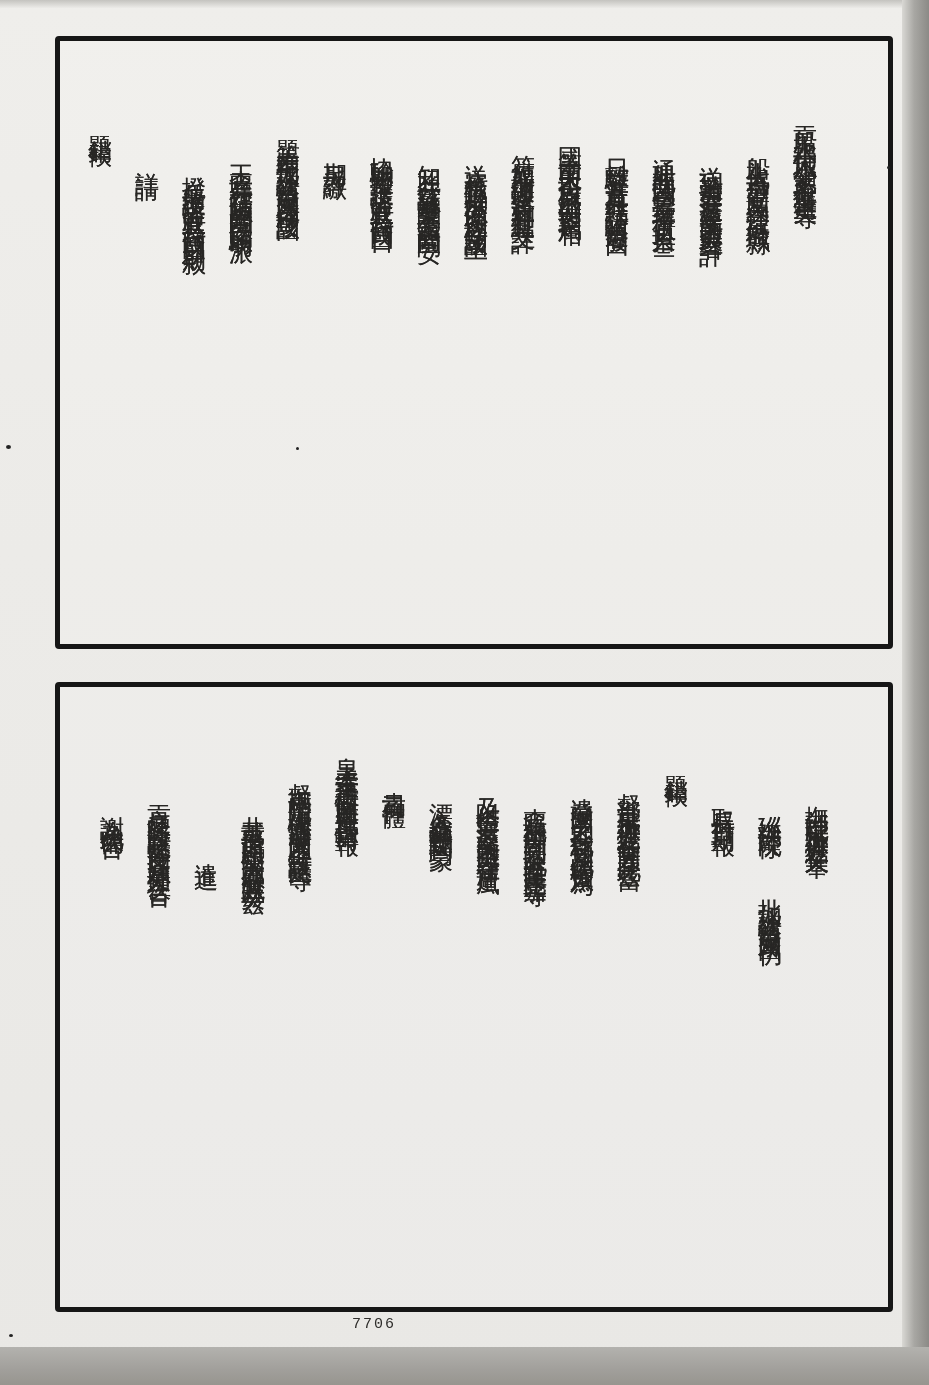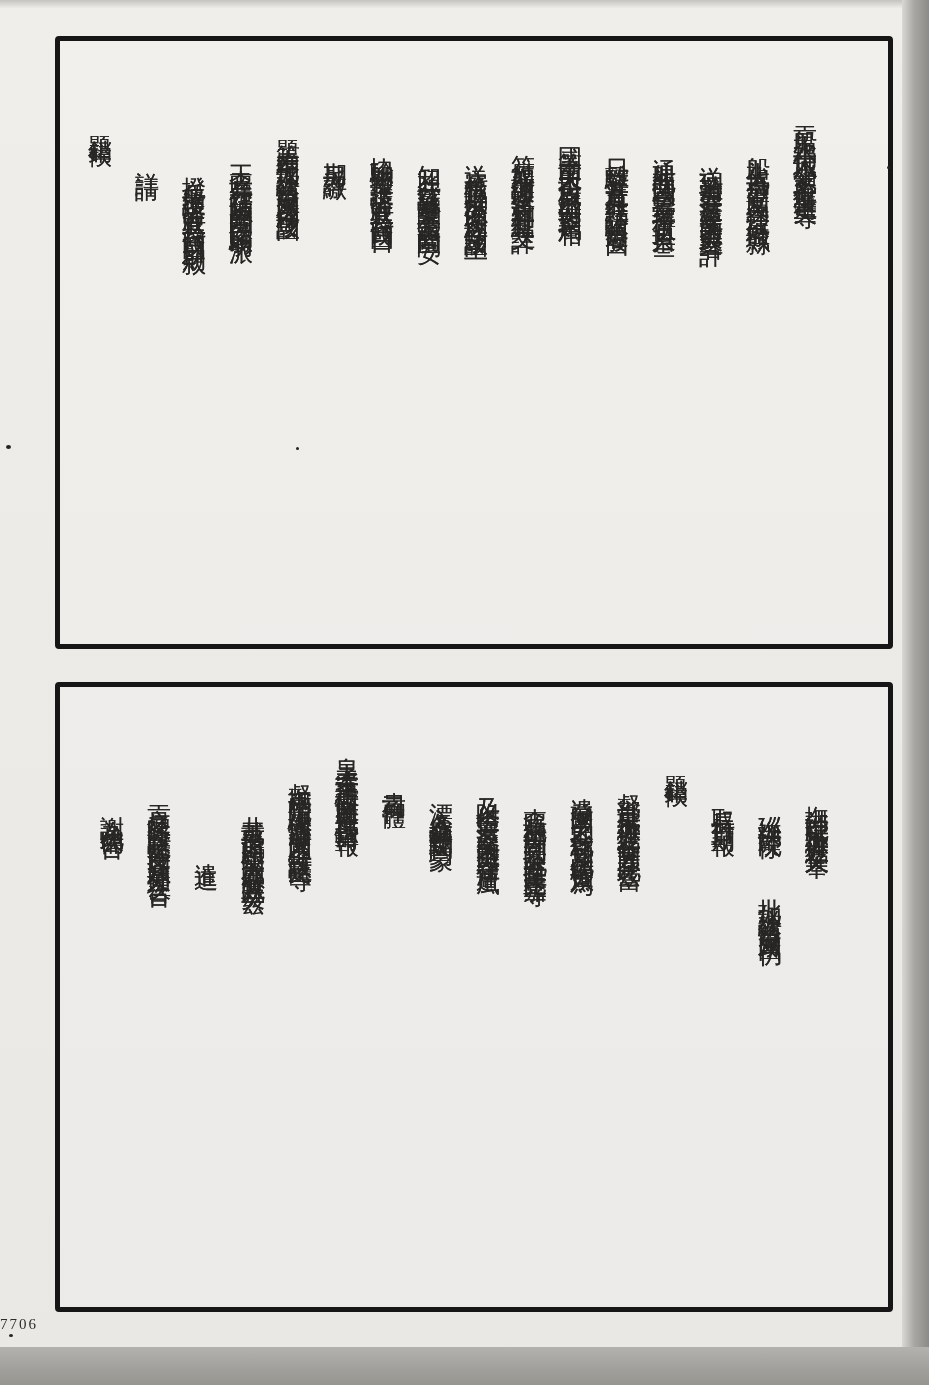--- a/index.html
+++ b/index.html
@@ -37,22 +37,22 @@
     text-orientation:upright;
     font-size:24px;
     letter-spacing:5px;
     line-height:1.15;
     color:#272624;
     white-space:pre;
     text-shadow:0 0 0.6px #3a3936;
   }
   .page-number{
     position:absolute;left:0;top:1316px;width:748px;
-    text-align:left;
-    font-family:Liberation Serif, serif;
+    text-align:center;
+    font-family:Liberation Mono, monospace;
     font-size:15px;letter-spacing:2px;color:#2e2d2b;
   }
   .speck{position:absolute;background:#222;border-radius:50%;}
   .speck.s1{left:6px;top:445px;width:5px;height:4px;}
   .speck.s2{left:887px;top:166px;width:3px;height:3px;}
   .speck.s3{left:9px;top:1334px;width:4px;height:3px;}
   .speck.s4{left:296px;top:447px;width:3px;height:3px;}
 </style>
 </head>
 <body>

